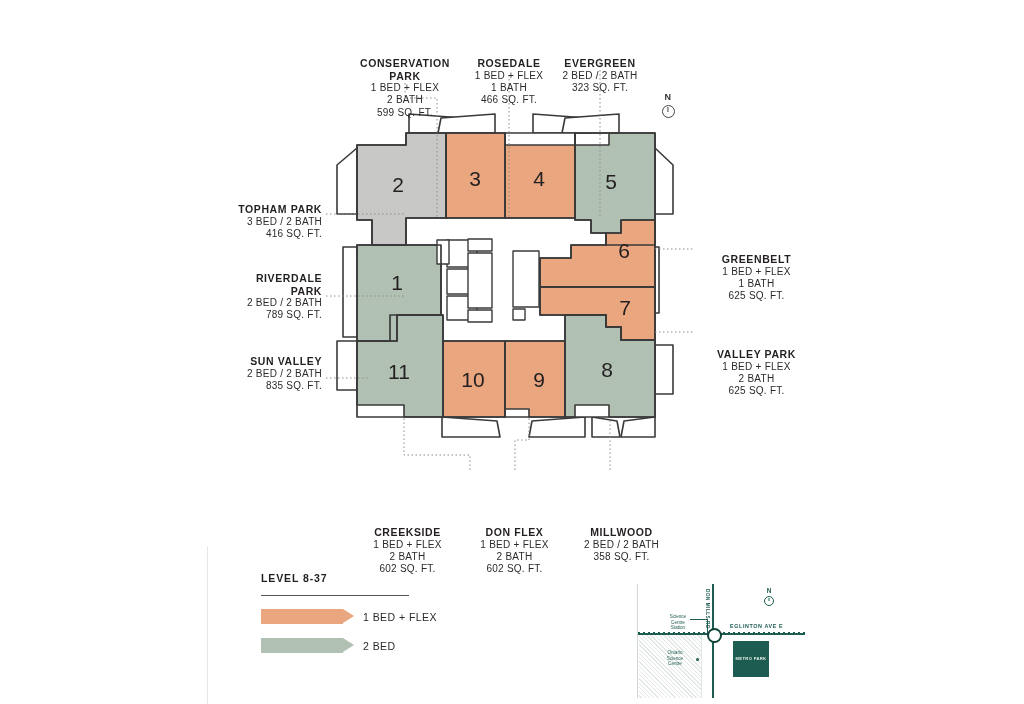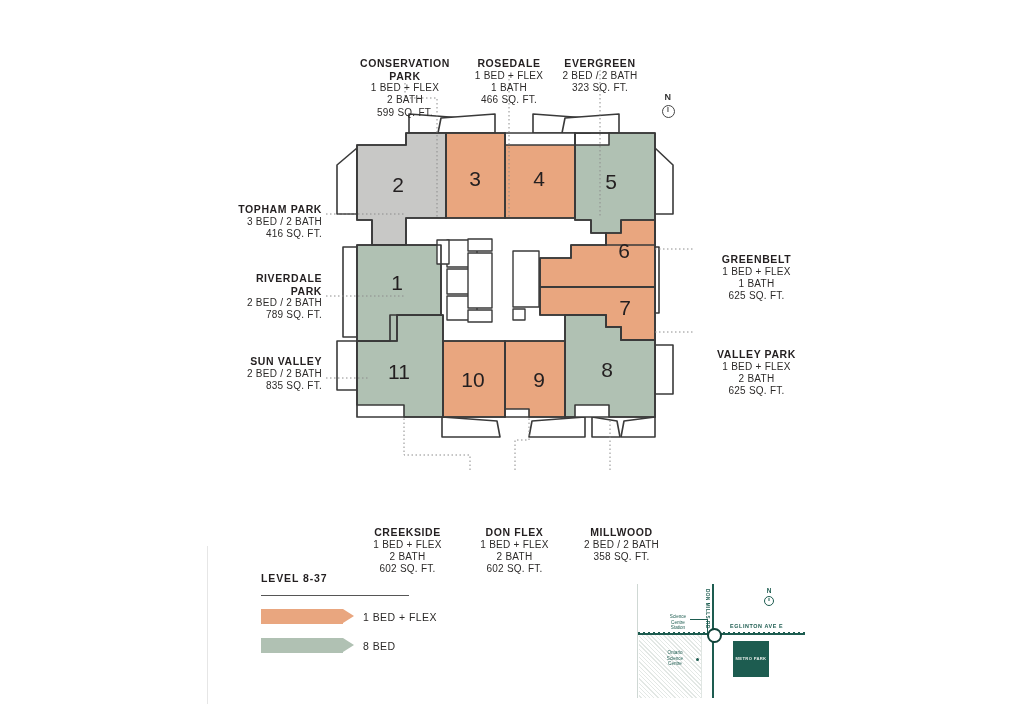--- a/index.html
+++ b/index.html
@@ -293,21 +293,21 @@
       <div class="swatch" style="background:#e9a67f;">
           <span style="position: absolute; left: 82px; top: 0px; width: 0px; height: 0px; border-top: 7.5px solid transparent; border-bottom: 7.5px solid transparent; border-left: 11px solid rgb(233, 166, 127);"></span>
         </div>
       <div class="lgtext">1 BED + FLEX</div>
     </div>
 
     <div class="lgrow">
       <div class="swatch" style="background:#b0c1b3;">
           <span style="position: absolute; left: 82px; top: 0px; width: 0px; height: 0px; border-top: 7.5px solid transparent; border-bottom: 7.5px solid transparent; border-left: 11px solid rgb(176, 193, 179);"></span>
         </div>
-      <div class="lgtext">8 BED</div>
+      <div class="lgtext">2 BED</div>
     </div>
 
   </div>
 
   <div id="minimap">
     <div class="mm-hatch"></div>
     <div class="mm-vroad"></div>
     <div class="mm-hroad"></div>
     <div class="mm-dash"></div>
     <div class="mm-leader"></div>

